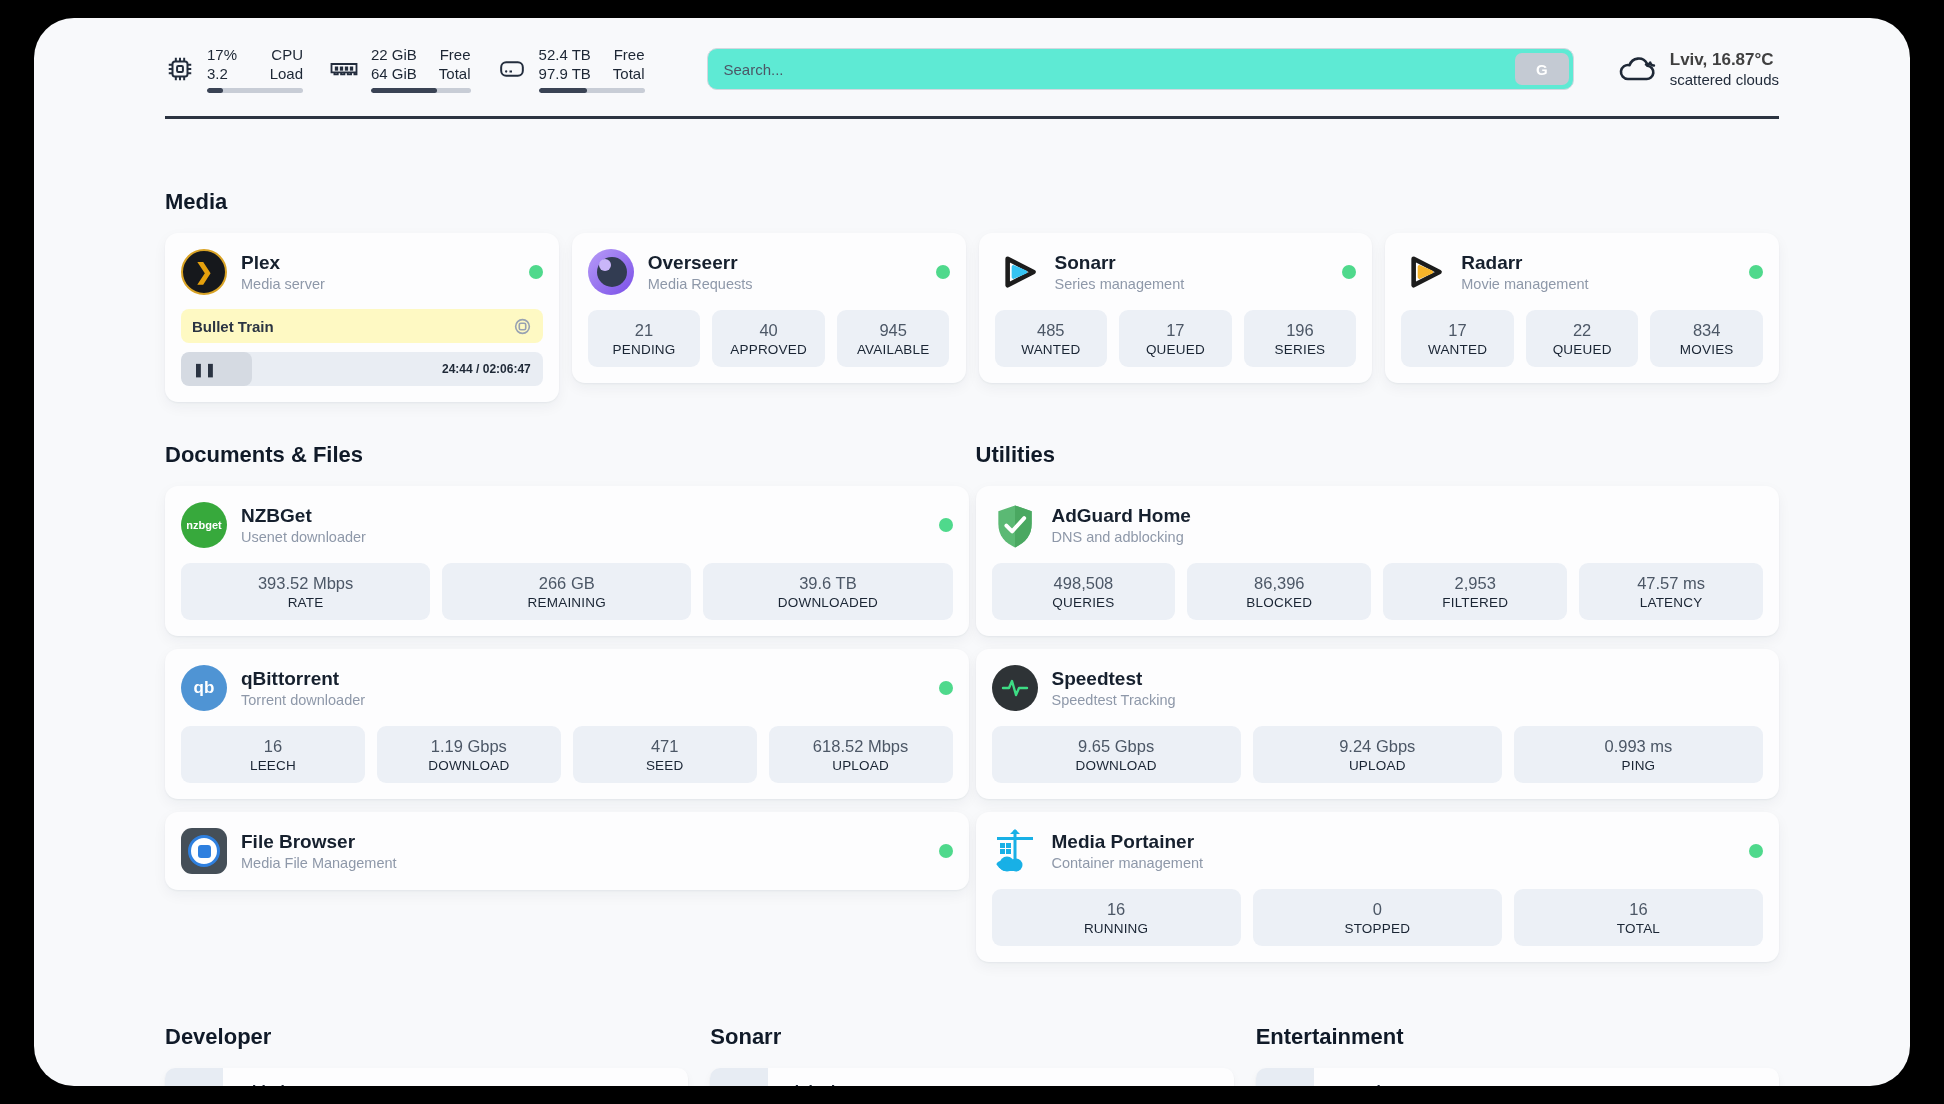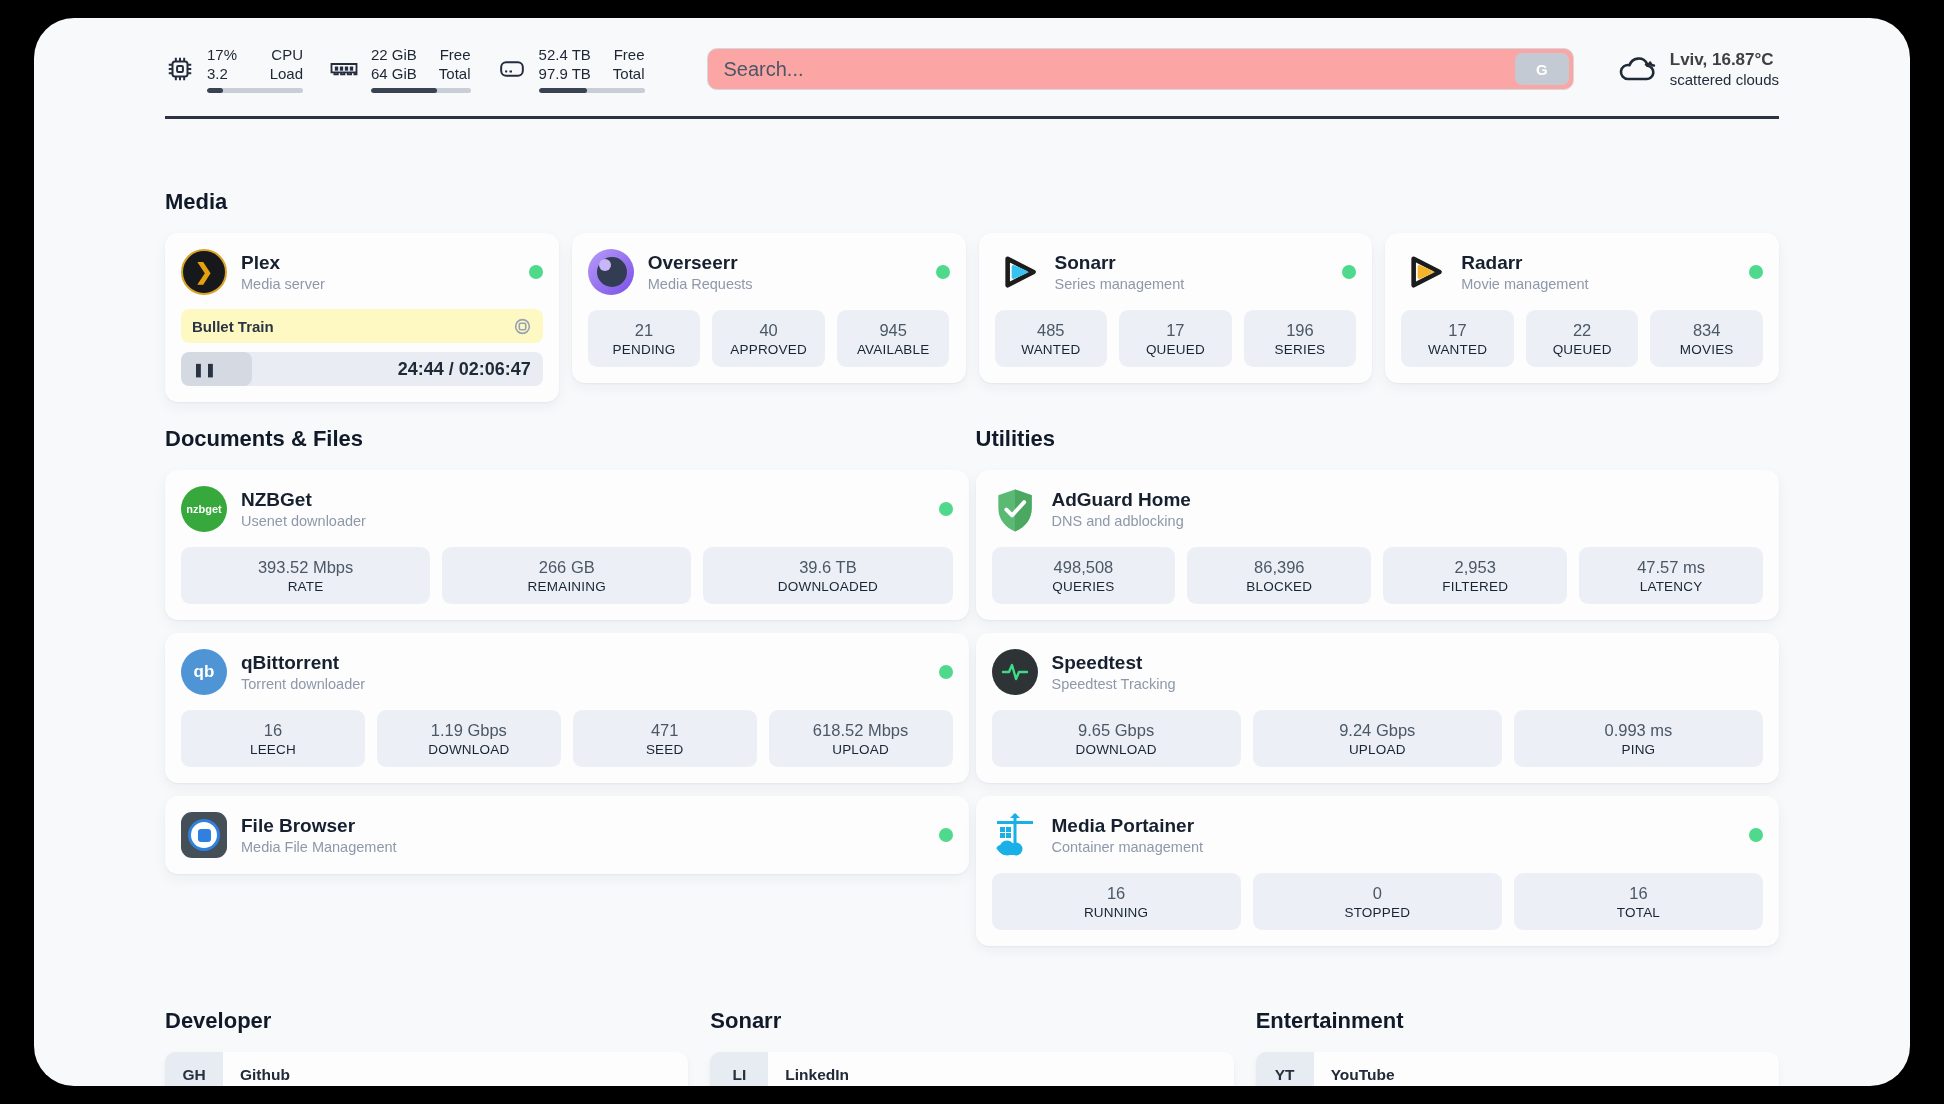--- a/index.html
+++ b/index.html
@@ -16,21 +16,21 @@
   .stat-body { display:flex; flex-direction:column; }
   .stat-cols { display:flex; gap:22px; justify-content:space-between; min-width:96px; }
   .stat-col { display:flex; flex-direction:column; font-size:15px; line-height:19px;
               color:#1d2735; font-weight:500; }
   .stat-col.right { text-align:right; }
   .stat-bar { margin-top:5px; height:5px; border-radius:3px; background:#c8cdd6; overflow:hidden; }
   .stat-fill { height:100%; background:#3a4354; border-radius:3px; }
 
   .search-wrap { flex:1; margin:0 42px 0 36px; position:relative; }
   .search-input { width:100%; height:42px; border:1.5px solid #d3d8df; border-radius:10px;
-                  background:#fca5a5; padding:0 70px 0 16px; font-size:20px; color:#333e4e;
+                  background:#5eead4; padding:0 70px 0 16px; font-size:15px; color:#333e4e;
                   font-family:"Liberation Sans", sans-serif; outline:none; }
   .search-input::placeholder { color:#4c5666; }
   .search-btn { position:absolute; right:5px; top:5px; width:54px; height:32px;
                 background:#c4cad3; border:none; border-radius:7px; color:#fff;
                 font-size:15px; font-weight:700; cursor:pointer; }
 
   .weather { display:flex; align-items:center; gap:12px; }
   .weather-icon { width:42px; height:42px; color:#1f2937; }
   .weather-text { display:flex; flex-direction:column; }
   .weather-loc { font-size:17px; font-weight:700; color:#404040; line-height:21px; }
@@ -77,25 +77,25 @@
 
   
   .media-pill { margin-top:14px; background:#fef9c3; border-radius:8px; height:34px;
                 display:flex; align-items:center; padding:0 11px; }
   .media-pill .mtitle { font-size:15px; font-weight:600; color:#2b3443; }
   .media-pill .cam { margin-left:auto; width:19px; height:19px; color:#98a2b2; }
   .progress-pill { margin-top:9px; background:#e9edf3; border-radius:8px; height:34px;
                    position:relative; display:flex; align-items:center; overflow:hidden; }
   .progress-fill { position:absolute; left:0; top:0; bottom:0; background:#d5dae2; border-radius:8px; }
   .pause { position:relative; margin-left:12px; font-size:13px; color:#2a3342; letter-spacing:1px; font-weight:700; }
-  .ptime { position:relative; margin-left:auto; margin-right:12px; font-size:18px;
+  .ptime { position:relative; margin-left:auto; margin-right:12px; font-size:12px;
            font-weight:600; color:#1f2937; }
 
   
-  .two-col { display:grid; grid-template-columns:1fr 1fr; gap:7px; margin-top:24px; align-items:start; }
+  .two-col { display:grid; grid-template-columns:1fr 1fr; gap:7px; margin-top:40px; align-items:start; }
   .col-title { margin-bottom:18px; }
   .col-stack { display:flex; flex-direction:column; gap:13px; }
 
   
   .links-area { display:grid; grid-template-columns:1fr 1fr 1fr; gap:22px; margin-top:62px; padding-bottom:40px; align-items:start; }
   .link-rows { display:flex; flex-direction:column; gap:13px; margin-top:18px; }
   .link-row { background:#fdfdfe; border-radius:10px; height:46px; display:flex; align-items:center;
               overflow:hidden; box-shadow:0 1px 2px rgba(25,35,55,.05), 0 4px 10px rgba(25,35,55,.04); cursor:pointer; }
   .link-badge { width:58px; align-self:stretch; background:#e7ecf3; display:flex; align-items:center;
                 justify-content:center; font-size:15.5px; font-weight:600; color:#27303f; flex:0 0 auto; }

